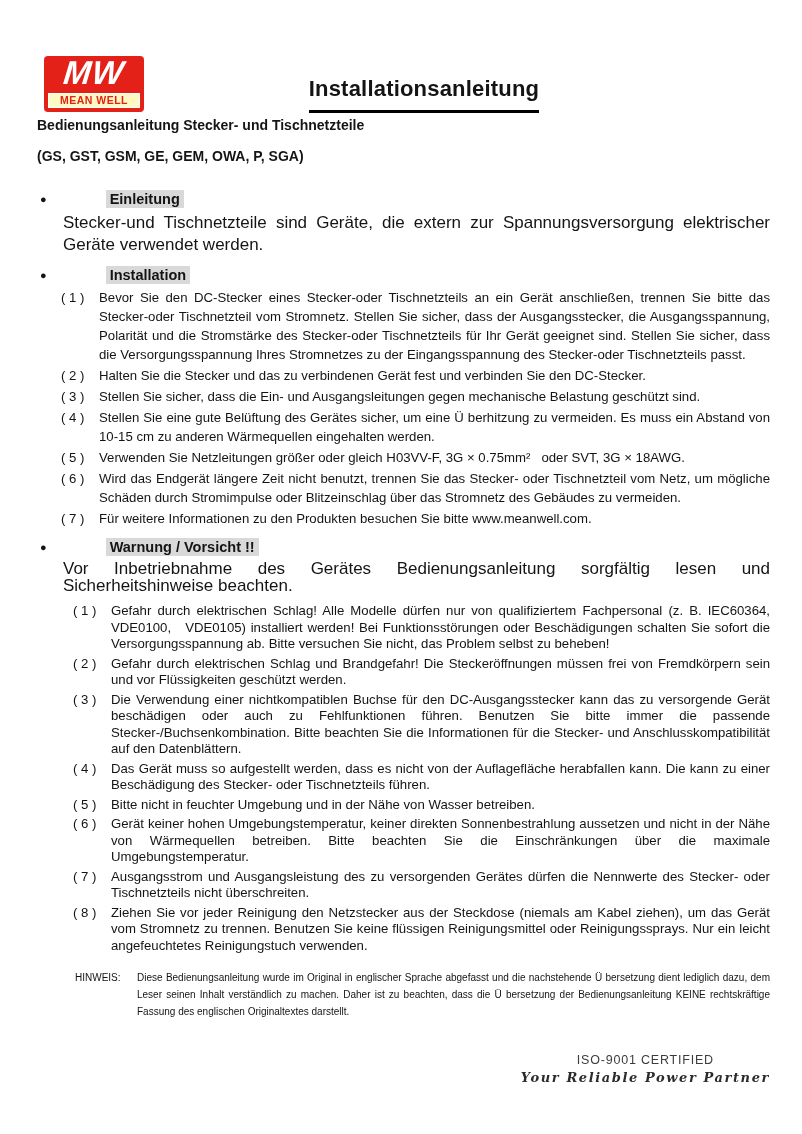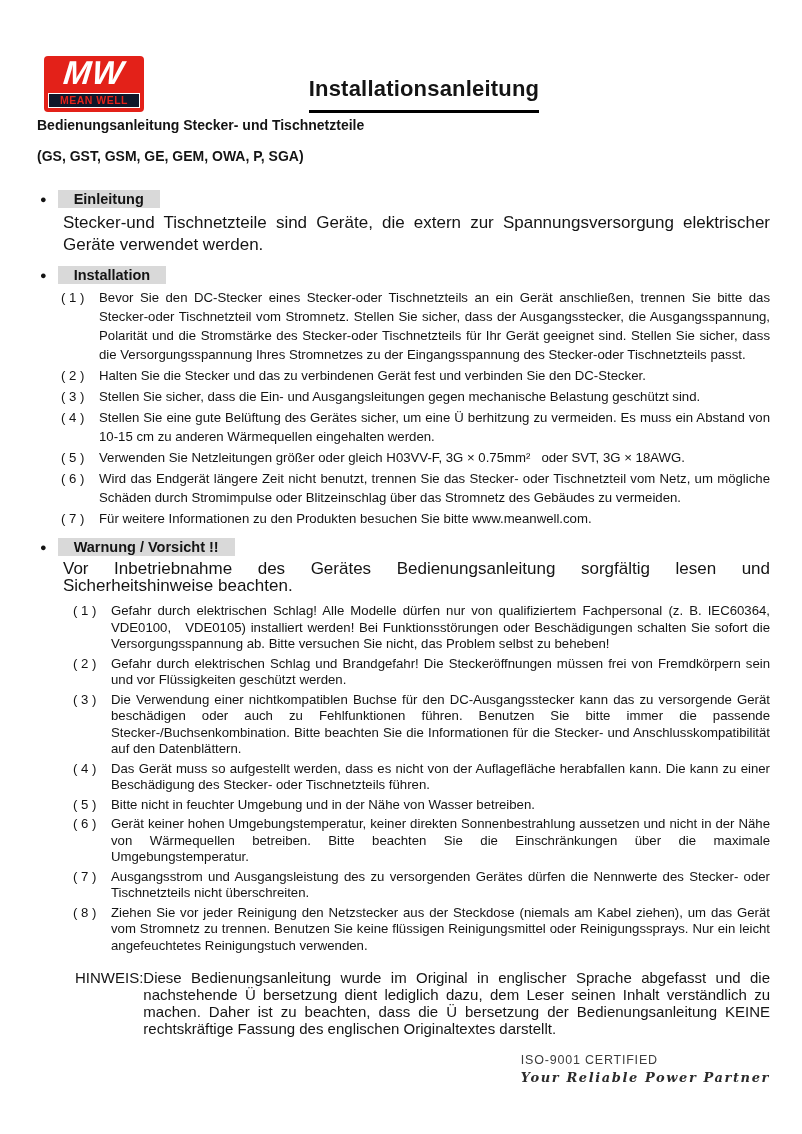--- a/index.html
+++ b/index.html
@@ -25,21 +25,21 @@
     position:absolute;top:-2px;left:0;right:0;
     text-align:center;
     color:#fff;
     font-size:33px;line-height:38px;
     font-weight:bold;font-style:italic;
     transform:skewX(-6deg);
     letter-spacing:1px;
   }
   .logo-name{
     margin:0 4px 4px 4px;
-    background:#0f172a;
+    background:#fef9c3;
     border:1px solid #fff;
     color:var(--red,#e32119);
     font-size:10.5px;line-height:13px;
     font-weight:bold;
     text-align:center;
     letter-spacing:0.5px;
     white-space:nowrap;
   }
   
   .title-row{
@@ -73,21 +73,22 @@
     font-size:14.5px;font-weight:bold;
     margin-bottom:4px;
   }
   .bullet{
     font-size:11px;
     margin:0 11px 0 3px;
     line-height:1;
   }
   .hl{
     background:var(--hl,#d9d9d9);
-    padding:1px 16px;
+    padding:1px 4px;
+    margin-left:48px;
   }
   .intro{
     margin:2px 0 0 26px;
     font-size:17px;
     text-align:justify;
   }
   .sec-einleitung .intro{line-height:22px;}
   .sec-warnung .intro{line-height:17px;}
   .items{margin-top:4px;}
   .sec-warnung .items{margin-top:9px;}
@@ -107,28 +108,28 @@
     white-space:pre;
   }
   .itxt{
     flex:1;
     text-align:justify;
   }
   
   .hinweis{
     display:flex;
     margin:15px 0 0 38px;
-    font-size:15px;line-height:17px;
+    font-size:10px;line-height:17px;
   }
   .hinweis-label{flex:0 0 62px;white-space:pre;}
   .hinweis-text{flex:1;text-align:justify;}
   
   .footer{
     position:absolute;right:32px;top:1052px;
-    text-align:left;
+    text-align:center;
   }
   .iso{
     font-size:12.5px;
     color:#3c3c3c;
     letter-spacing:0.8px;
     line-height:16px;
   }
   .slogan{
     margin-top:2px;
     font-family:"DejaVu Serif", serif;

